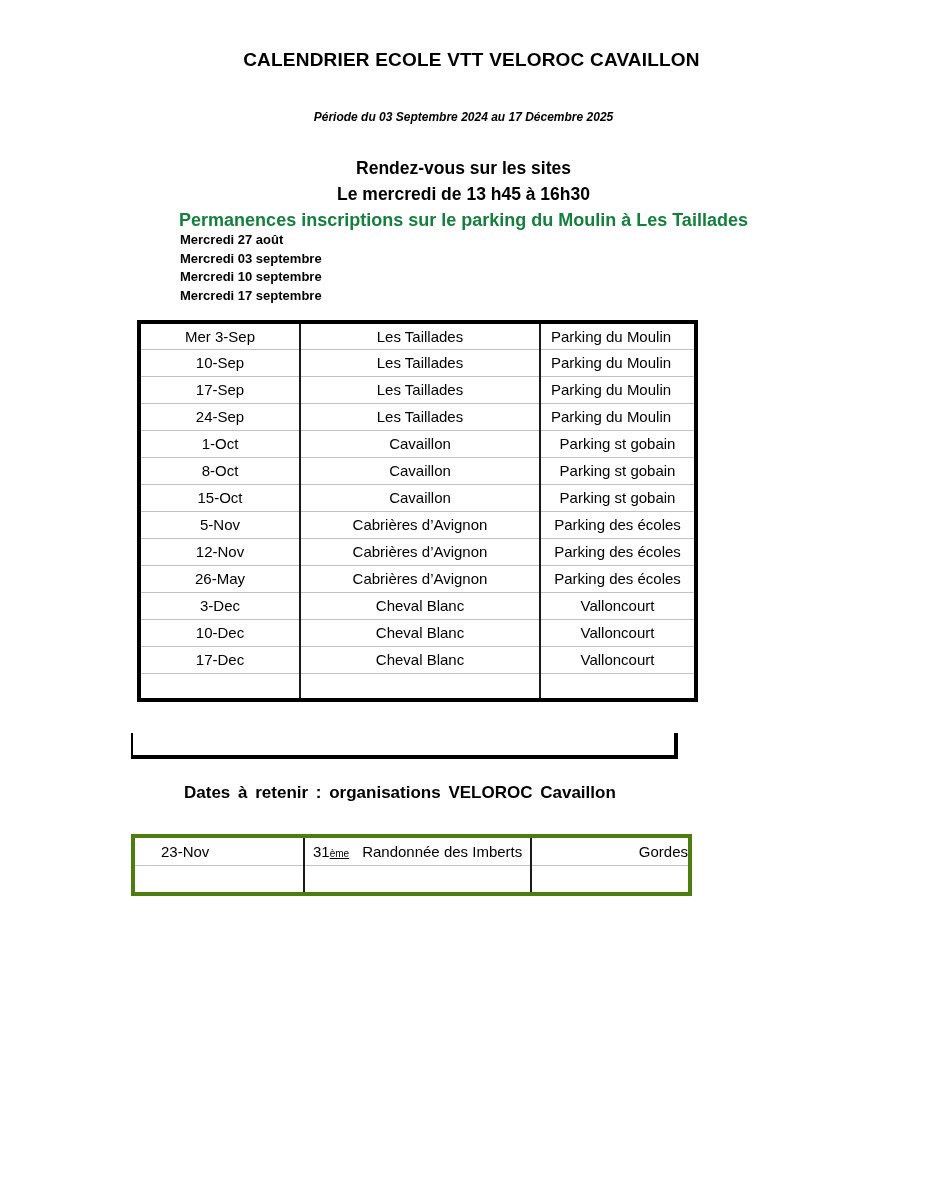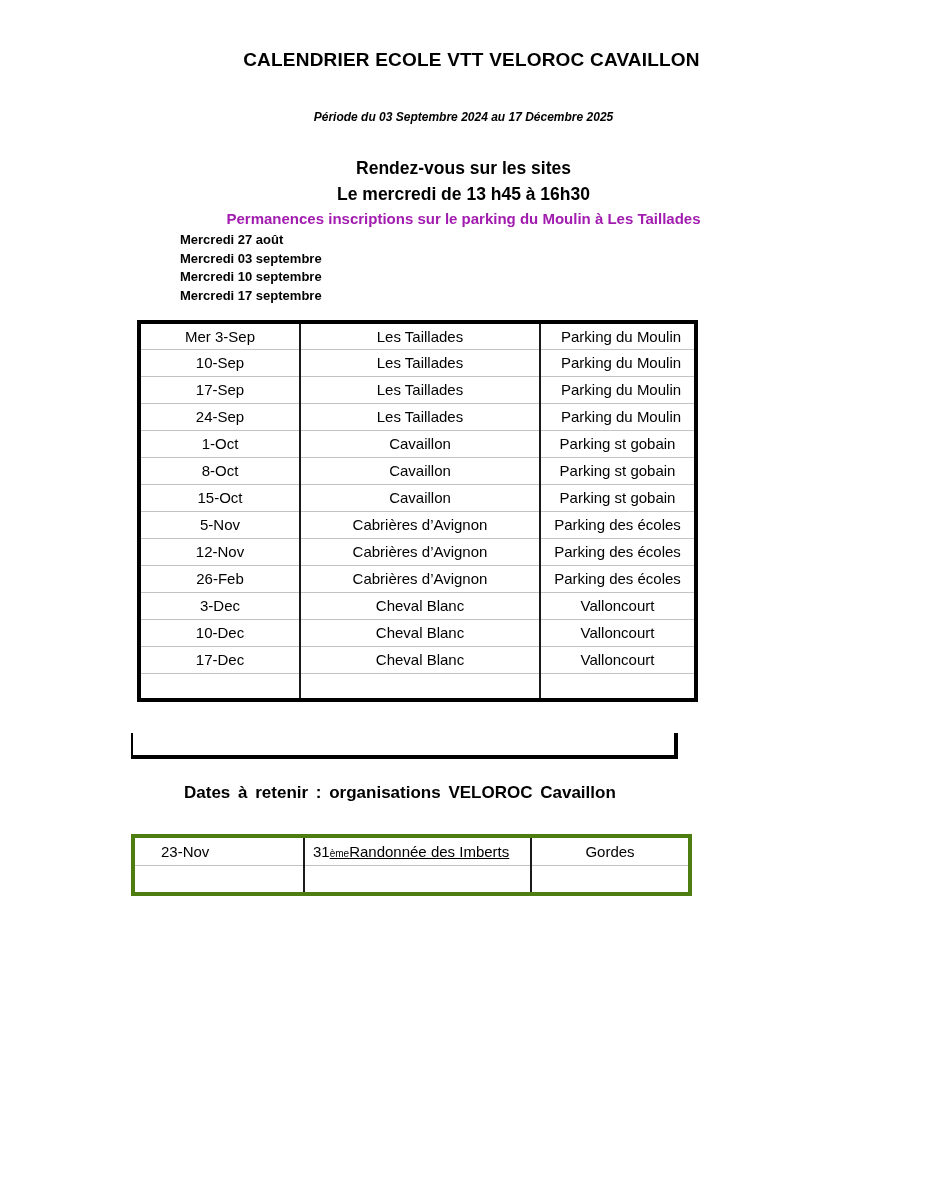--- a/index.html
+++ b/index.html
@@ -5,41 +5,41 @@
   html,body{margin:0;padding:0;background:#fff;}
   .page{
     position:relative;width:927px;height:1200px;background:#ffffff;
     font-family:"Liberation Sans",sans-serif;color:#000;overflow:hidden;
   }
   .centerline{position:absolute;left:0;width:100%;text-align:center;white-space:nowrap;}
   .title{top:49px;font-size:19px;font-weight:bold;letter-spacing:.2px;margin-left:8px;}
   .period{top:110px;font-size:12px;font-weight:bold;font-style:italic;}
   .meet1{top:158px;font-size:17.5px;font-weight:bold;}
   .meet2{top:184px;font-size:17.5px;font-weight:bold;}
-  .notice{top:210px;font-size:15px;font-weight:bold;color:#a21caf;}
+  .notice{top:210px;font-size:18px;font-weight:bold;color:#15803d;}
   .insc{position:absolute;left:143px;top:231px;font-size:13px;font-weight:bold;line-height:18.6px;margin-left:37px;}
   table{border-collapse:collapse;table-layout:fixed;}
   .sched{position:absolute;left:137px;top:320px;width:555px;border:4px solid #000;font-size:15px;}
   .sched tr{height:27px;}
   .sched td{border-top:1px solid #c3c3c3;padding:0;text-align:center;white-space:nowrap;overflow:hidden;}
   .sched td + td{border-left:2px solid #1a1a1a;margin-left:39px;}
-  .sched td.flush{text-align:left;padding-left:20px;}
+  .sched td.flush{text-align:left;padding-left:10px;}
   .strip{
     position:absolute;left:131px;top:733px;width:541px;height:22px;
     border-left:2px solid #000;border-right:4px solid #000;border-bottom:4px solid #000;
   }
   .events-heading{position:absolute;left:184px;top:783px;font-size:17px;font-weight:bold;word-spacing:3px;text-align:center;}
   .events{position:absolute;left:131px;top:834px;width:557px;border:4px solid #4d7c0f;font-size:15px;}
   .events tr{height:29px;}
-  .events td{border-top:1px solid #c3c3c3;padding:0;text-align:center;white-space:nowrap;overflow:hidden;}
+  .events td{border-top:1px solid #c3c3c3;padding:0;text-align:right;white-space:nowrap;overflow:hidden;}
   .events td + td{border-left:2px solid #1a1a1a;}
   .events td.evdate{text-align:left;padding-left:26px;}
   .events td.evname{text-align:left;padding-left:8px;}
   .ordinal{font-size:10px;text-decoration:underline;}
-  .evrest{margin-left:0;text-decoration:underline;}
+  .evrest{margin-left:13px;}
 </style>
 </head>
 <body>
 
 <div class="page">
 
   <div class="centerline title">CALENDRIER ECOLE VTT VELOROC CAVAILLON</div>
   <div class="centerline period">Période du 03 Septembre 2024 au 17 Décembre 2025</div>
   <div class="centerline meet1">Rendez-vous sur les sites</div>
   <div class="centerline meet2">Le mercredi de 13 h45 à 16h30</div>
@@ -98,21 +98,21 @@
         <td>5-Nov</td>
         <td>Cabrières d’Avignon</td>
         <td>Parking des écoles</td>
       </tr>
       <tr>
         <td>12-Nov</td>
         <td>Cabrières d’Avignon</td>
         <td>Parking des écoles</td>
       </tr>
       <tr>
-        <td>26-Feb</td>
+        <td>26-May</td>
         <td>Cabrières d’Avignon</td>
         <td>Parking des écoles</td>
       </tr>
       <tr>
         <td>3-Dec</td>
         <td>Cheval Blanc</td>
         <td>Valloncourt</td>
       </tr>
       <tr>
         <td>10-Dec</td>

